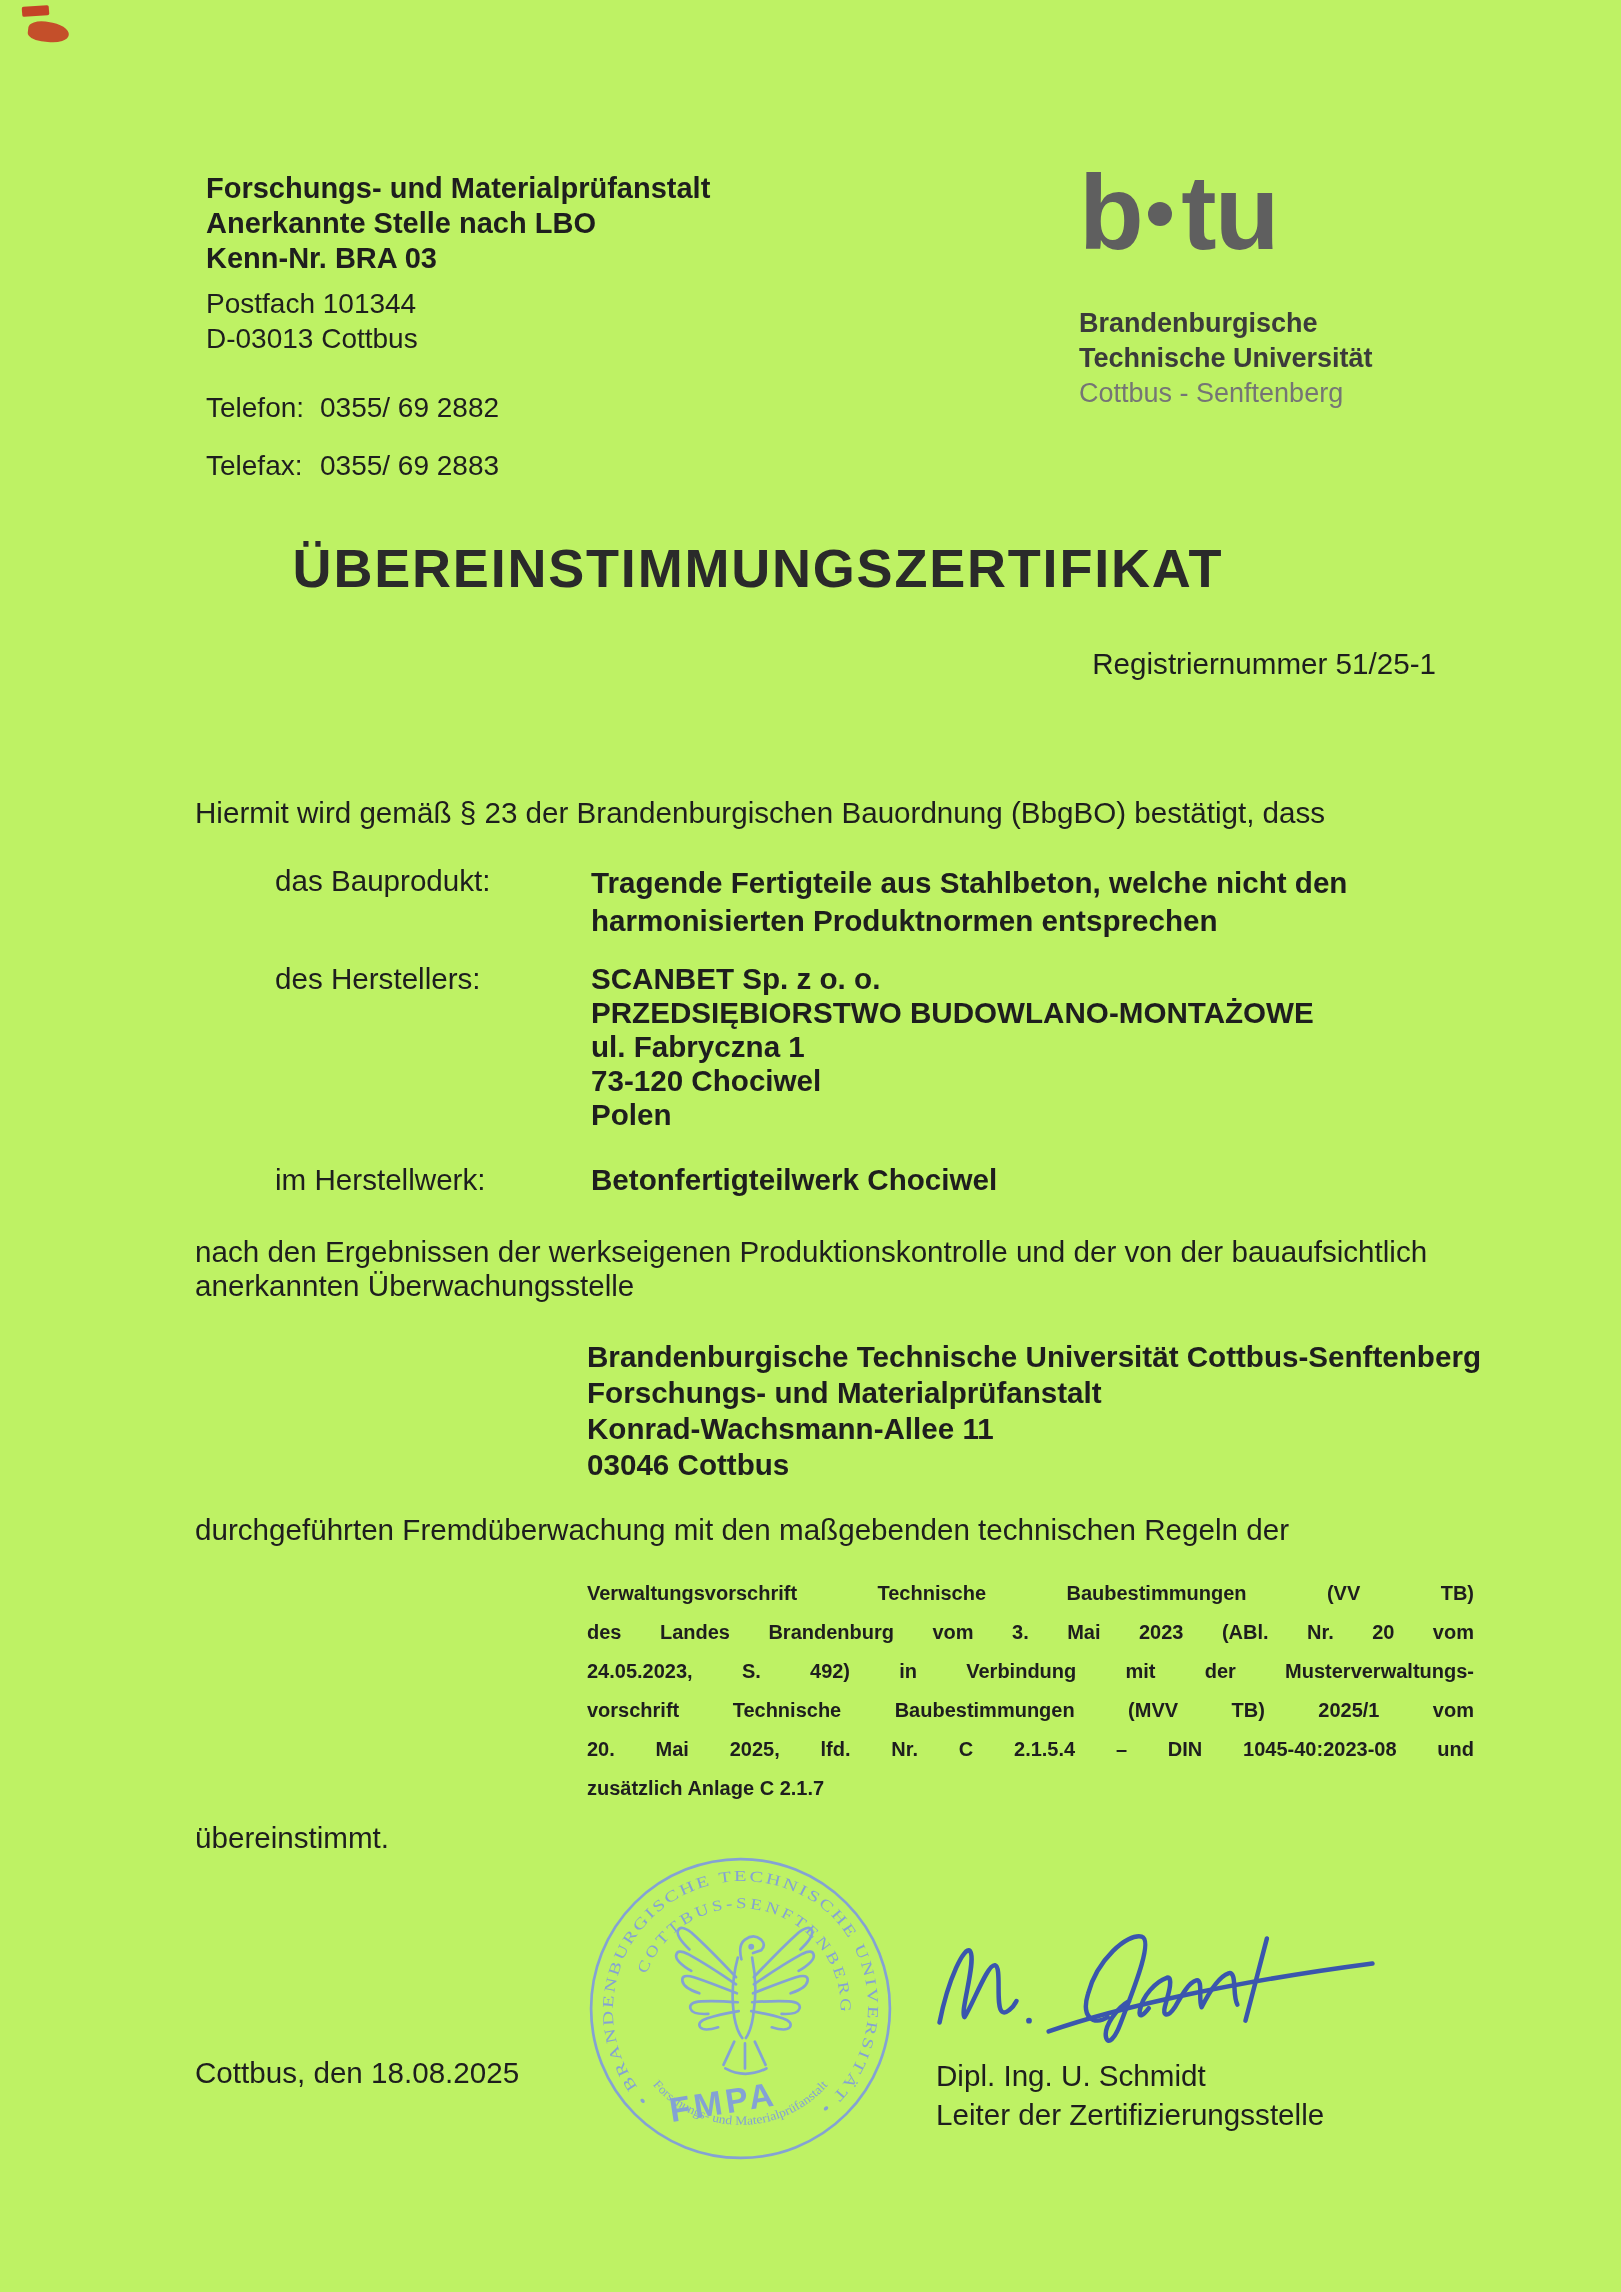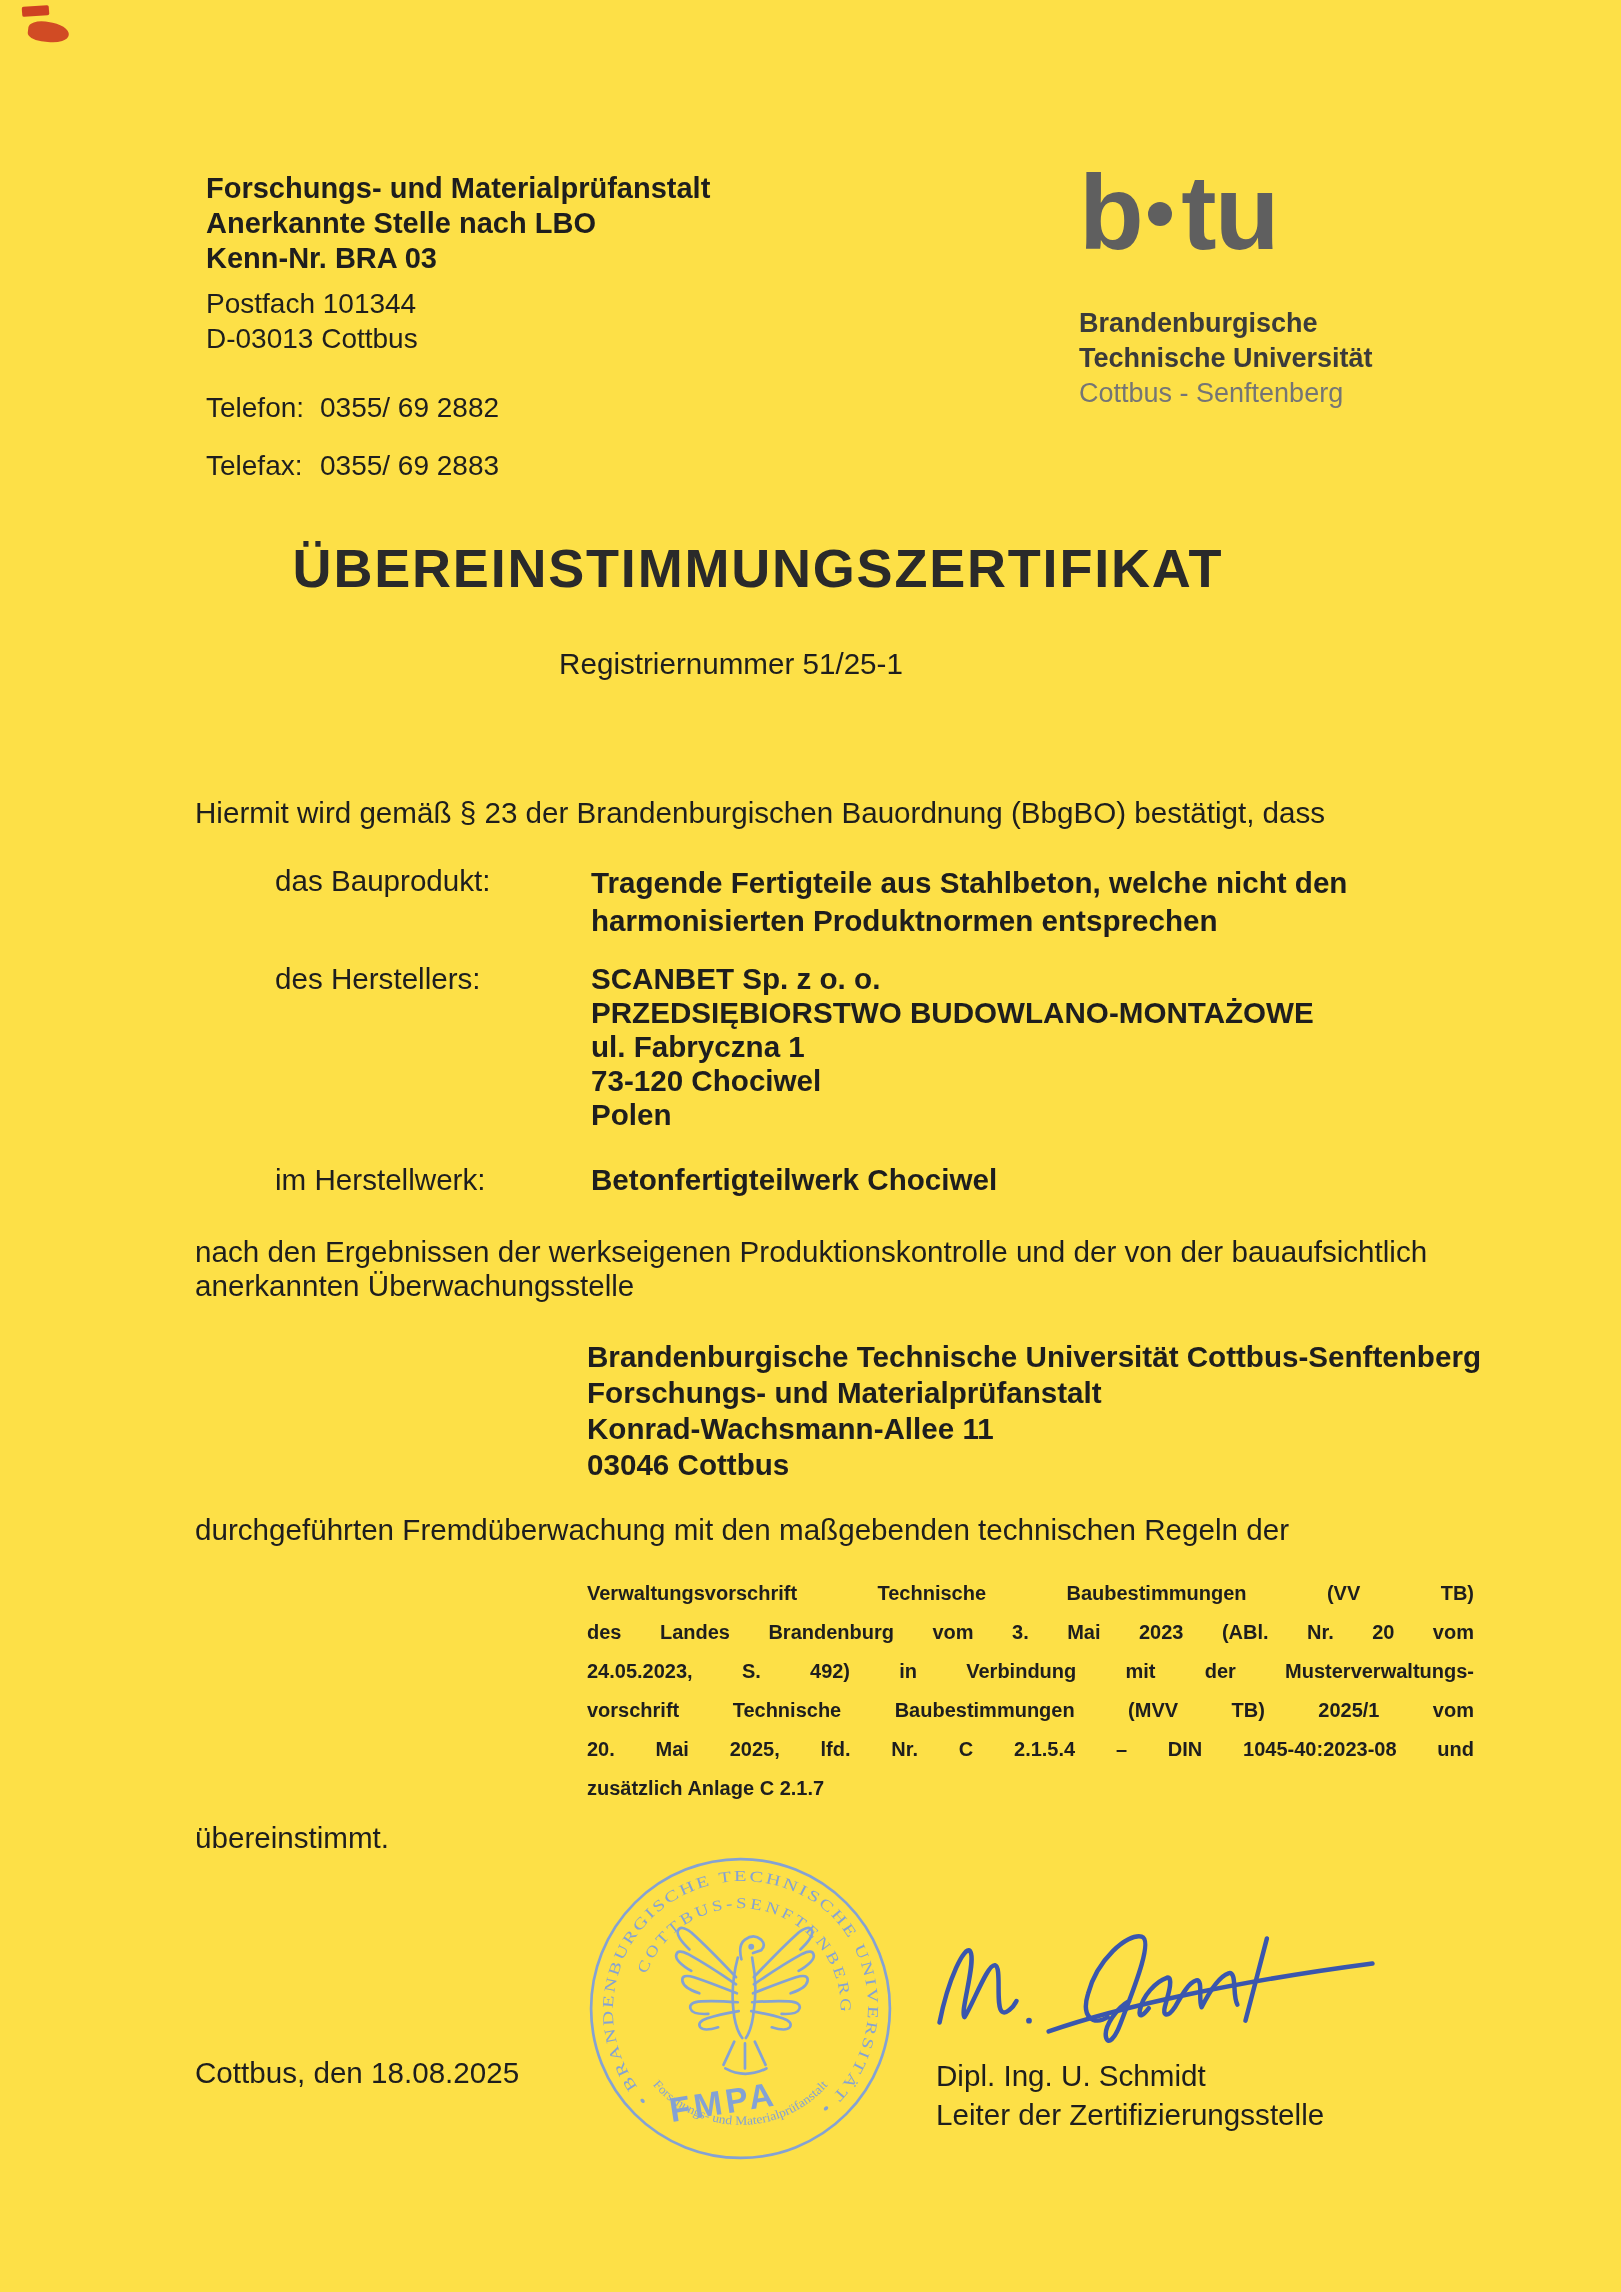--- a/index.html
+++ b/index.html
@@ -1,20 +1,20 @@
 <!DOCTYPE html>
 <html style="font-size:14.3px"><head>
 <meta charset="utf-8">
 <style>
   html, body { margin: 0; padding: 0; background: #ffffff; }
   .page {
     position: relative;
     width: 1621px;
     height: 2293px;
-    background: #fde047;
+    background: #bef264;
     font-family: "Liberation Sans", "DejaVu Sans", sans-serif;
     color: #1e1e1e;
     overflow: hidden;
   }
   .abs { position: absolute; }
 
   
   .red-mark-1 { left: 21.5px; top: 6.3px; width: 27px; height: 9.9px;
     background: #c5251c; opacity: .85; border-radius: 1.8px; transform: rotate(-4deg); }
   .red-mark-2 { left: 28px; top: 21.5px; width: 41px; height: 19.7px;
@@ -31,21 +31,21 @@
   .btu-logo { left: 1079px; top: 159px; font-size: 106px; line-height: 106px;
     font-weight: 700; color: #5f5f5f; letter-spacing: -1.8px; }
   .btu-dot { display: inline-block; width: 24px; height: 24px; background: #5f5f5f;
     border-radius: 50%; margin: 0 9px 0 6.3px; transform: translateY(-23px); }
   .btu-names { left: 1079px; top: 306px; font-size: 27px; line-height: 35px; }
   .btu-n1, .btu-n2 { font-weight: 600; color: #3b3b3b; }
   .btu-n3 { font-weight: 400; color: #757575; }
 
   .title { left: 0; top: 537px; width: 1516px; text-align: center;
     font-size: 54px; font-weight: 700; letter-spacing: 1.8px; color: #2a2a2a; }
-  .regnum { left: 13px; top: 647px; width: 1436px; text-align: center; font-size: 29.6px; }
+  .regnum { left: 0; top: 647px; width: 1436px; text-align: right; font-size: 29.6px; }
 
   .body-text { font-size: 29.6px; line-height: 34px; }
   .intro { left: 195px; top: 796px; }
   .row-label { font-size: 29.6px; }
   .val { font-size: 29.6px; line-height: 34px; font-weight: 700; }
   .val-product { line-height: 38px; }
 
   .lbl-product { left: 275px; top: 864px; }
   .val-product { left: 591px; top: 864px; }
   .lbl-manufacturer { left: 275px; top: 962px; }

